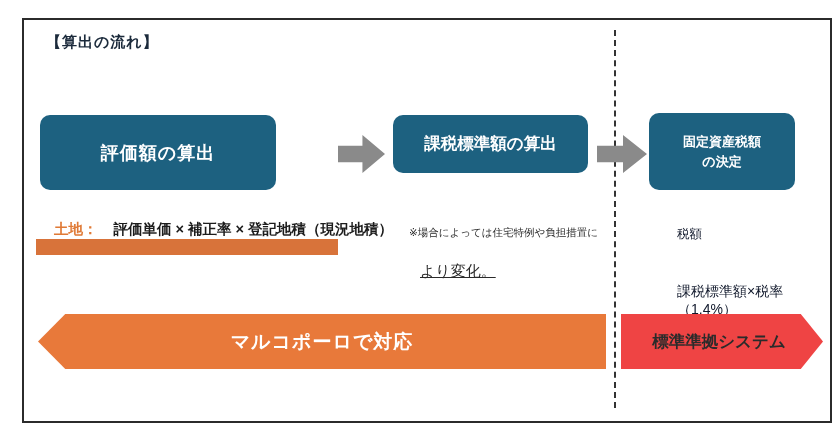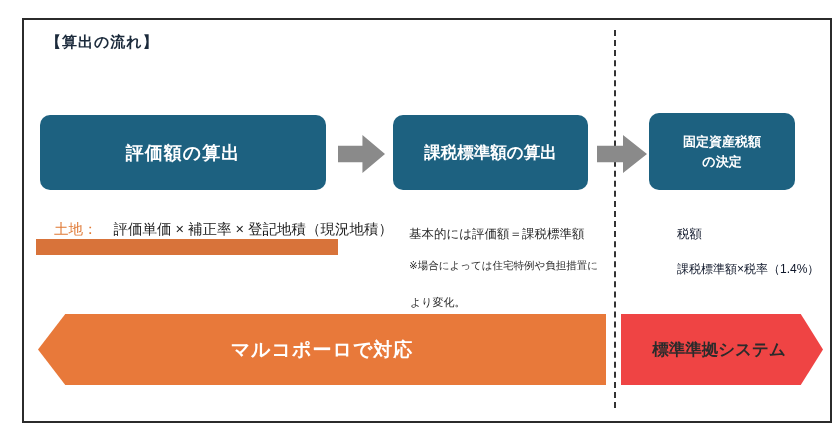--- a/index.html
+++ b/index.html
@@ -23,51 +23,51 @@
   .dashed-divider {
     position: absolute; left: 606px; top: 22px; height: 378px; width: 0;
     border-left: 2px dashed #333333;
   }
 
   .step-box {
     position: absolute; background: #1d6180; border-radius: 10px;
     color: #ffffff; font-weight: bold; display: flex; align-items: center; justify-content: center;
     text-align: center; white-space: pre-line;
   }
-  .step-1 { left: 32px;  top: 107px; width: 286px; height: 75px; font-size: 18px; letter-spacing: 1px; }
-  .step-2 { left: 385px; top: 107px; width: 195px; height: 75px; font-size: 16.5px; }
+  .step-1 { left: 32px;  top: 107px; width: 236px; height: 75px; font-size: 18px; letter-spacing: 1px; }
+  .step-2 { left: 385px; top: 107px; width: 195px; height: 58px; font-size: 16.5px; }
   .step-3 { left: 641px; top: 105px; width: 146px; height: 77px; font-size: 13px; line-height: 1.5; }
 
   .block-arrow {
     position: absolute; background: #8a8a8a;
     clip-path: polygon(0% 28%, 52% 28%, 52% 0%, 100% 50%, 52% 100%, 52% 72%, 0% 72%);
   }
   .arrow-1 { left: 330px; top: 127px; width: 47px; height: 38px; }
   .arrow-2 { left: 589px; top: 127px; width: 50px; height: 38px; }
 
   .land-formula {
     position: absolute; left: 30px; top: 204px;
-    font-size: 14.5px; font-weight: normal; color: #1c1c1c;
+    font-size: 14.5px; font-weight: bold; color: #1c1c1c;
   }
   .land-label { color: #e07a36; }
   .land-underline {
     position: absolute; left: 28px; top: 231px; width: 302px; height: 3px; background: #d8733a;
   }
 
   .taxable-notes { position: absolute; left: 385px; top: 202px; color: #2a2a2a; }
   .taxable-main { font-size: 12.5px; }
   .taxable-sub1 { font-size: 10.5px; margin-top: 0; }
-  .taxable-sub2 { font-size: 11px; margin-top: 6px; margin-left: 1px; }
+  .taxable-sub2 { font-size: 15px; margin-top: 6px; margin-left: 11px; text-decoration: underline; }
 
   .tax-notes { position: absolute; left: 653px; top: 202px; color: #0f172a; }
   .tax-label { font-size: 12.5px; }
-  .tax-formula { font-size: 12px; margin-top: 2px; }
+  .tax-formula { font-size: 14px; margin-top: 24px; }
 
   .banner {
-    position: absolute; top: 306px; height: 71px;
+    position: absolute; top: 306px; height: 55px;
     display: flex; align-items: center; justify-content: center;
     font-weight: bold;
   }
   .banner-orange {
     left: 30px; width: 568px; background: #e8793a; color: #ffffff; font-size: 19px;
     letter-spacing: 1px;
     clip-path: polygon(4.8% 0%, 100% 0%, 100% 100%, 4.8% 100%, 0% 50%);
   }
   .banner-gray {
     left: 613px; width: 202px; background: #ef4444; color: #2b2b2b; font-size: 16.5px;
@@ -91,21 +91,20 @@
   <div class="block-arrow arrow-2"></div>
   <div class="step-box step-3">固定資産税額
 の決定</div>
 
   <div class="land-formula">
     <span class="land-label">土地：</span><span>評価単価 × 補正率 × 登記地積（現況地積）</span>
   </div>
   <div class="land-underline"></div>
 
   <div class="taxable-notes">
-    <div class="taxable-main">基本的には評価額＝課税標準額</div>
     <div class="taxable-sub1">※場合によっては住宅特例や負担措置に</div>
     <div class="taxable-sub2">より変化。</div>
   </div>
 
   <div class="tax-notes">
     <div class="tax-label">税額</div>
     <div class="tax-formula">課税標準額×税率（1.4%）</div>
   </div>
 
   <div class="banner banner-orange">マルコポーロで対応</div>

